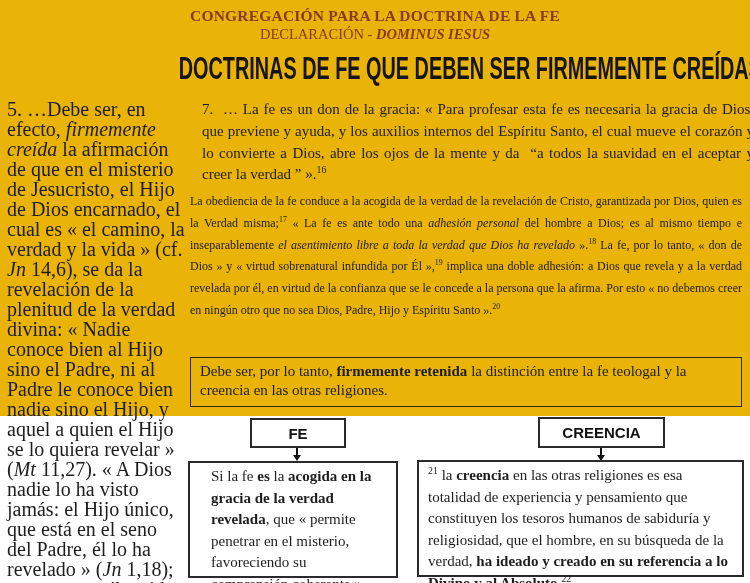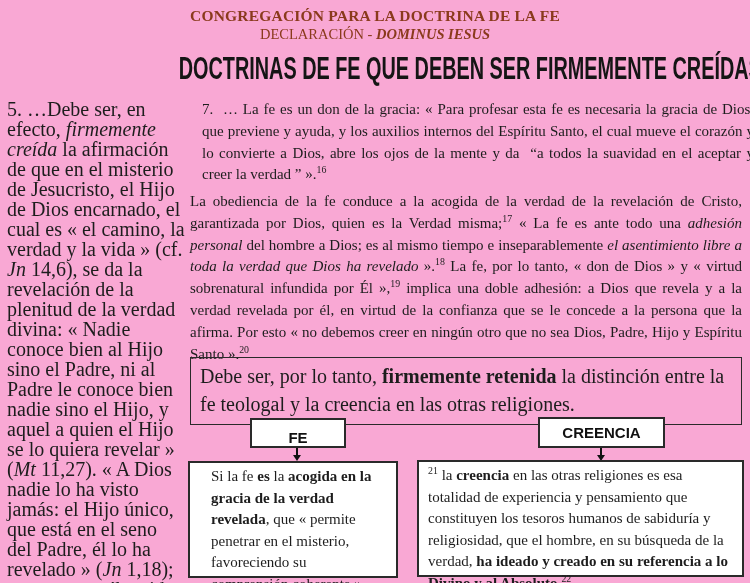--- a/index.html
+++ b/index.html
@@ -1,18 +1,18 @@
 <!DOCTYPE html>
 <html style="--accent: #8a3a1c;"><head>
 <meta charset="utf-8">
 <style>
   * { margin:0; padding:0; box-sizing:border-box; }
   html,body { width:750px; height:583px; background:#ffffff; overflow:hidden; }
   body { font-family:"Liberation Serif", serif; color:#1d1d1d; }
-  .page { position:relative; width:750px; height:583px; background:#f9a8d4; }
+  .page { position:relative; width:750px; height:416px; background:#eab308; }
 
   
   .hdr { position:absolute; left:0; top:7px; width:750px; text-align:center; color:var(--accent,#8a3a1c); }
   .hdr1 { font-weight:bold; font-size:15.5px; letter-spacing:0.2px; }
   .hdr2 { font-size:14.5px; margin-top:1px; }
   .doc-title-wrap { position:absolute; left:0; top:50px; width:750px; text-align:center; }
   .doc-title { display:inline-block; font-family:"Liberation Sans", sans-serif; font-weight:700;
                font-size:32px; letter-spacing:0px; white-space:nowrap; color:#151515;
                transform:scaleX(0.62); transform-origin:center top; }
 
@@ -21,32 +21,32 @@
   .run-b { font-weight:bold; }
   .run-bi { font-weight:bold; font-style:italic;margin-top:44px; }
   .run-sup { vertical-align:super; font-size:0.66em; line-height:0; }
 
   
   .col-left { position:absolute; left:7px; top:99px; width:178px;
               font-size:20px; line-height:20px; text-align:left; }
   .para7 { position:absolute; left:190px; top:99px; width:552px;
            font-size:15px; line-height:21.8px; text-align:justify;margin-left:12px; }
   .para-obed { position:absolute; left:190px; top:191px; width:552px;
-               font-size:15px; line-height:21.8px; text-align:justify; }
+               font-size:12px; line-height:21.8px; text-align:justify; }
 
   
   .statement-box { position:absolute; left:190px; top:357px; width:552px;
                    border:1px solid #2a2a2a; padding:4px 9px 6px 9px;
-                   font-size:20px; line-height:28px; }
+                   font-size:15px; line-height:19px; }
 
   
   .label-box { position:absolute; border:2px solid #2a2a2a; background:#fff;
                display:flex; align-items:center; justify-content:center;
                font-family:"Liberation Sans", sans-serif; font-weight:700; font-size:15px; color:#111; }
-  .fe-label { left:250px; top:418px; width:96px; height:30px;align-items:flex-end; }
+  .fe-label { left:250px; top:418px; width:96px; height:30px; }
   .creencia-label { left:538px; top:417px; width:127px; height:31px; }
 
   
   .arrow { position:absolute; width:12px; }
   .arrow .stem { width:2px; margin:0 auto; background:#111; }
   .arrow .head { width:0; height:0; margin:0 auto;
                  border-left:4px solid transparent; border-right:4px solid transparent;
                  border-top:6px solid #111; }
   .fe-arrow { left:291px; top:448px; }
   .fe-arrow .stem { height:7px; }

